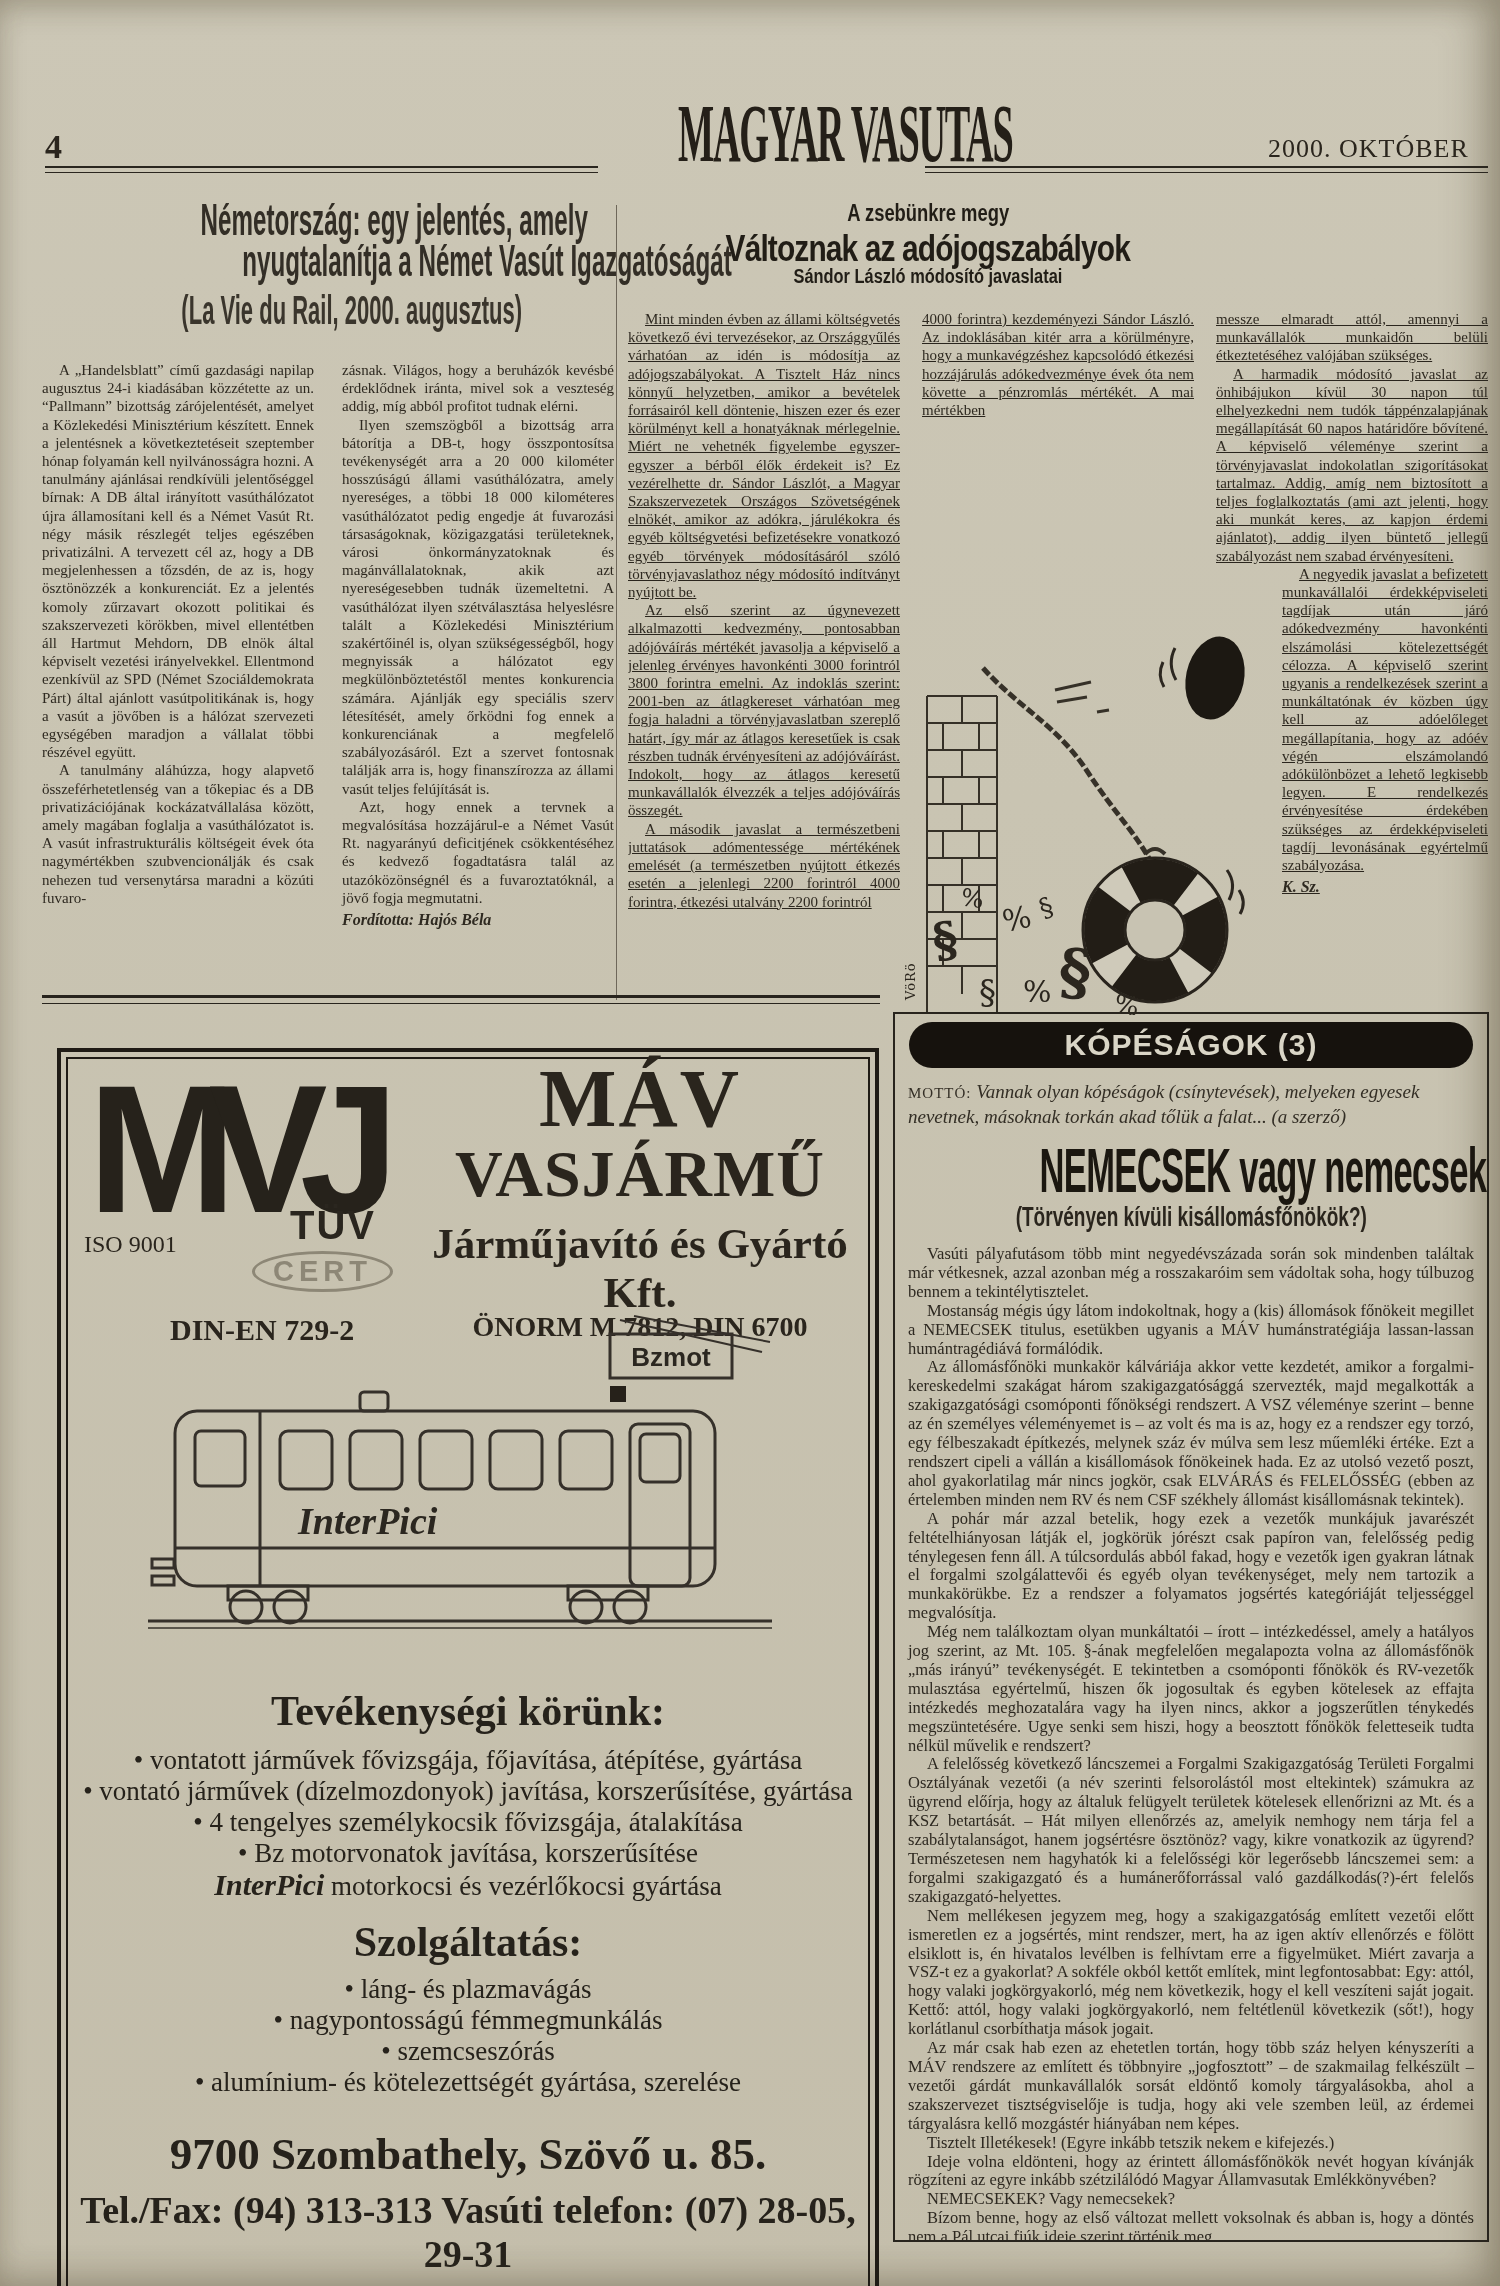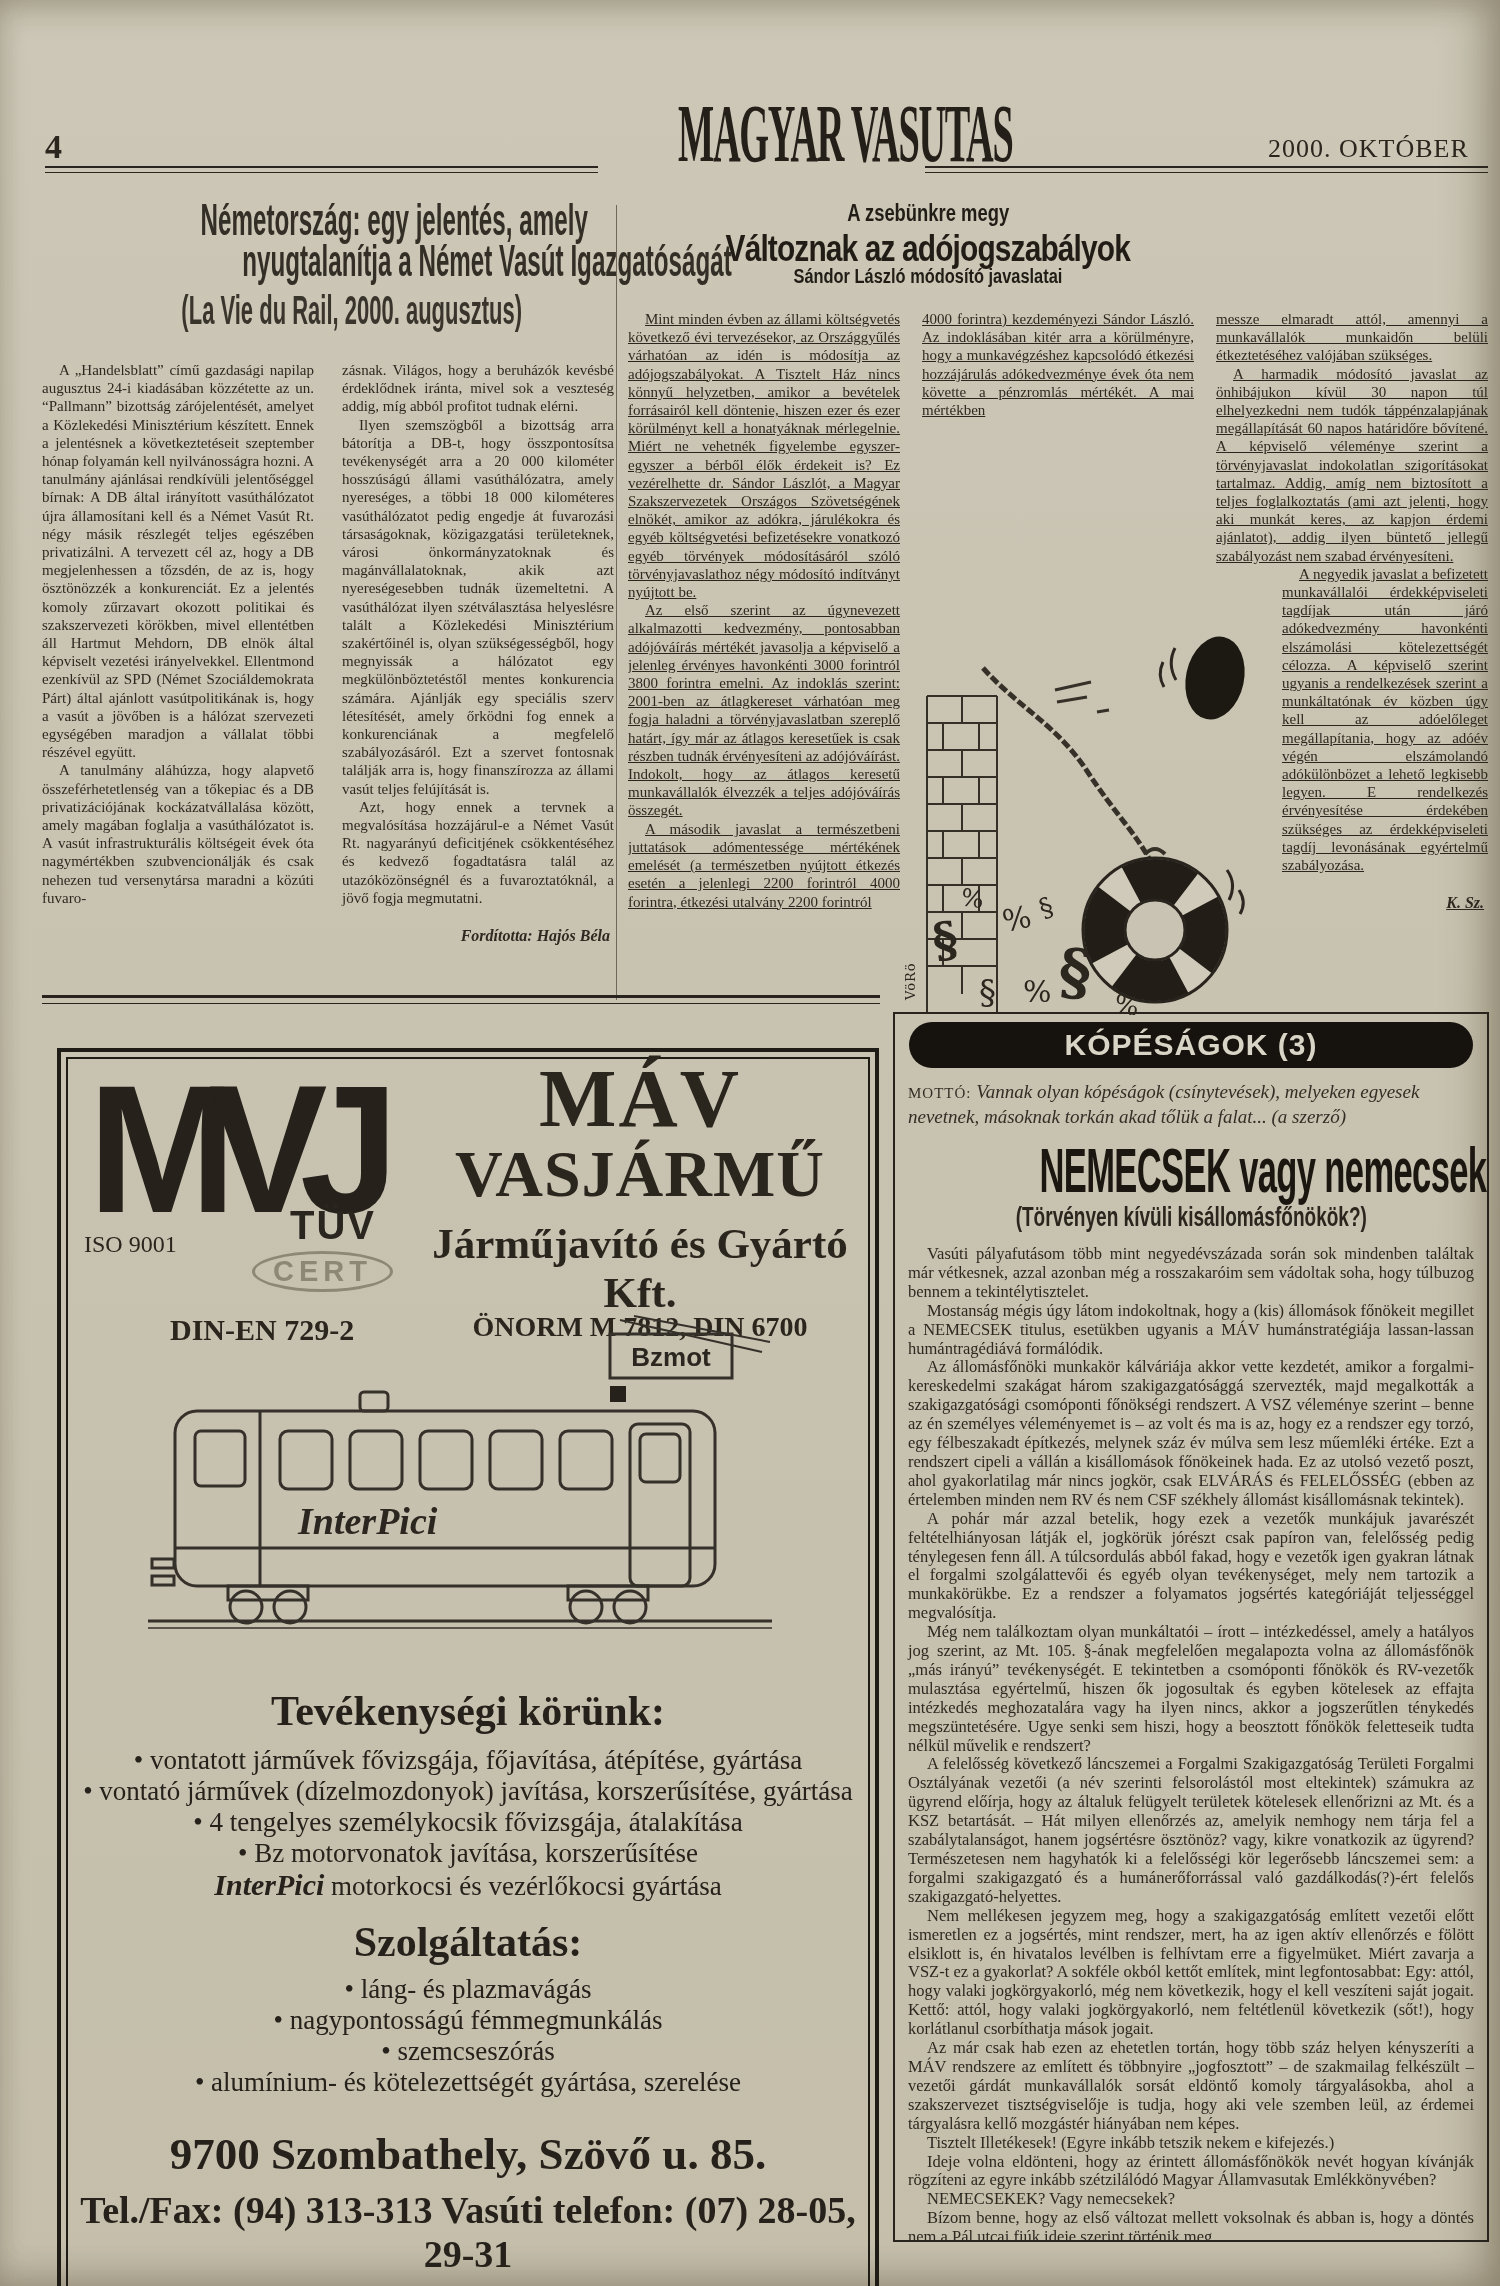--- a/index.html
+++ b/index.html
@@ -17,21 +17,21 @@
   .masthead{position:absolute;left:592px;top:86px;width:330px;text-align:center;}
   .masthead-inner{display:inline-block;font-weight:bold;font-size:58px;letter-spacing:-2px;
         transform:scale(.66,1.42);transform-origin:center top;white-space:nowrap;color:#241f18;}
   .issue-date{position:absolute;left:1268px;top:134px;font-size:26px;letter-spacing:1px;color:#2a251d;}
 
   
   .cols{display:flex;}
   .col{width:272px;text-align:justify;font-size:15px;line-height:18.2px;color:#2e2920;}
   .col p{margin:0;text-indent:17px;}
   .col p.cont{text-indent:0;}
-  .byline,.sig{text-align:right;font-weight:bold;font-style:italic;margin-top:20px;padding-right:4px;font-size:16px;}
+  .byline,.sig{text-align:left;font-weight:bold;font-style:italic;margin-top:4px;padding-right:4px;font-size:16px;}
   .vline{position:absolute;width:1px;background:#6e675a;}
   .hdrule{position:absolute;height:5px;border-top:3px solid #28241d;border-bottom:1px solid #28241d;}
 
   
   #german{position:absolute;left:42px;top:198px;width:572px;height:790px;}
   .ga-title{text-align:center;font-family:"Liberation Sans",sans-serif;font-weight:bold;color:#332e26;}
   .ga-title .t{display:inline-block;font-size:44px;line-height:41px;transform:scale(.55,1.02);transform-origin:center top;white-space:nowrap;}
   .ga-sub{text-align:center;font-family:"Liberation Sans",sans-serif;margin-top:8px;}
   .ga-sub .t{display:inline-block;font-size:40px;transform:scale(.55,1);transform-origin:center top;white-space:nowrap;font-weight:bold;color:#3a352c;}
   #german .cols{margin-top:28px;height:632px;overflow:hidden;gap:28px;}

